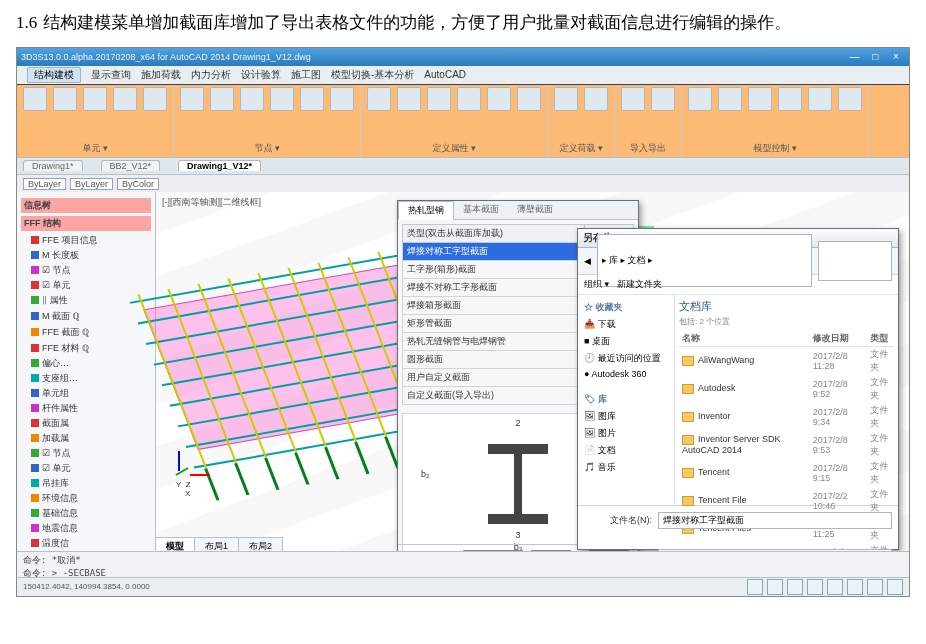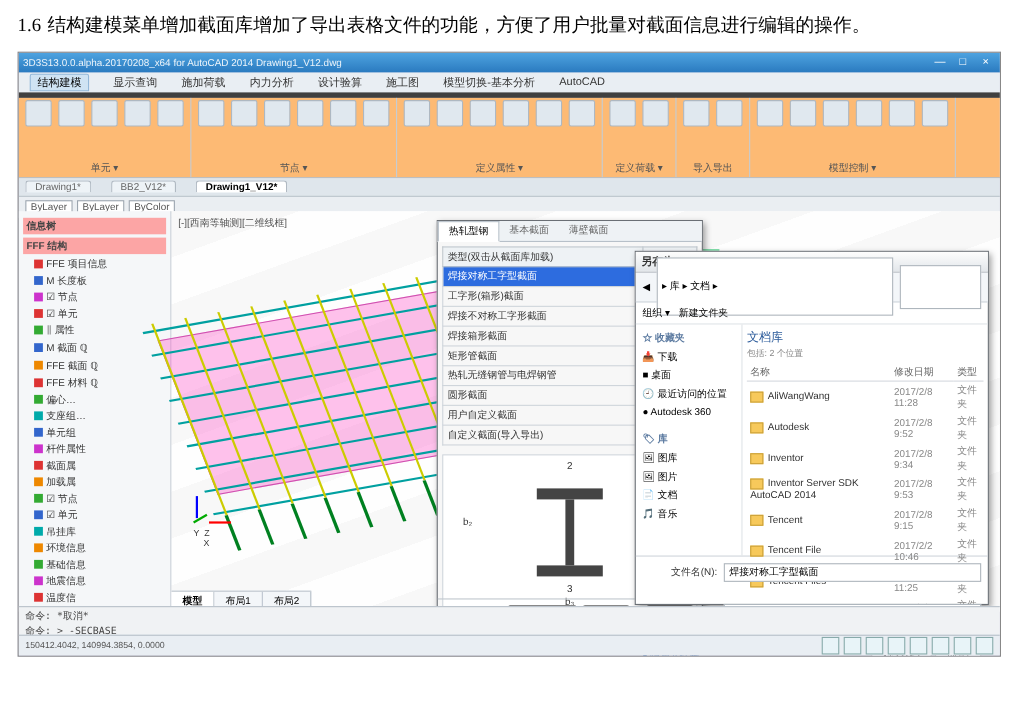--- a/index.html
+++ b/index.html
@@ -5,21 +5,21 @@
  html,body{margin:0;padding:0;font-family:"Microsoft YaHei",Arial,sans-serif;font-size:14px;background:#fff;color:#000}
  .page{width:926px;height:644px;margin:0 auto;position:relative;box-sizing:border-box;padding:8px 16px}
  .doc-heading{font-family:SimSun,serif;font-size:17px;line-height:1.8;margin-bottom:8px}
  .doc-heading .num{margin-right:6px}
  .shot{position:relative;width:892px;height:548px;border:1px solid #888;background:#dde;overflow:hidden;font-size:10px}
  
  .titlebar{height:18px;background:linear-gradient(#4ea3e0,#2a7abf);color:#fff;display:flex;align-items:center;justify-content:space-between;padding:0 4px}
  .titlebar .t{opacity:.9;font-size:9px}
  .win-btns span{display:inline-block;width:18px;text-align:center;color:#fff}
  
- .ribtabs{height:18px;background:#e9eef3;border-bottom:5px solid #404040;display:flex;gap:22px;padding-left:10px;align-items:center;font-size:10px;color:#333}
+ .ribtabs{height:18px;background:#e9eef3;border-bottom:1px solid #404040;display:flex;gap:10px;padding-left:10px;align-items:center;font-size:10px;color:#333}
  .ribtabs span{cursor:pointer}
  .ribtabs .sel{background:#cfe3f3;border:1px solid #93b8d9;padding:0 6px;border-radius:2px 2px 0 0;color:#000}
  
  .ribbon{height:72px;background:#fdba74;border-bottom:1px solid #b7c0c9;display:flex}
  .rgrp{border-right:1px solid #c5ccd3;padding:2px 6px;display:flex;flex-direction:column;justify-content:space-between}
  .ricons{display:flex;gap:6px}
  .ricon{width:22px;height:22px;background:#e0e8ef;border:1px solid #aeb8c2;border-radius:2px}
  .rlbl{text-align:center;font-size:9px;color:#555}
  
  .doctabs{height:16px;background:#dfe6ec;border-bottom:1px solid #b7c0c9;display:flex;gap:18px;padding-left:6px;font-size:9px;align-items:center}
@@ -88,21 +88,21 @@
  .sv-top{height:26px;background:#f3f6f9;border-bottom:1px solid #cfd5db;display:flex;align-items:center;padding:0 6px;gap:6px;font-size:9px}
  .sv-top .path{flex:1;background:#fff;border:1px solid #aeb6bd;padding:19px 4px}
  .sv-body{display:flex;height:210px}
  .sv-nav{width:88px;border-right:1px solid #e0e4e8;padding:4px;font-size:9px}
  .sv-nav div{padding:2px 2px}
  .sv-nav .grp{color:#5b7aa0;font-weight:bold}
  .sv-list{flex:1;padding:4px;font-size:9px}
  .sv-list .hdr{color:#2a5a9a;font-size:11px;padding-bottom:2px}
  .sv-list .sub{color:#888;font-size:8px;padding-bottom:4px}
  .sv-list table{width:100%;border-collapse:collapse;font-size:9px}
- .sv-list th{text-align:left;color:#666;border-bottom:1px solid #e0e4e8;padding:1px 3px;font-weight:normal}
+ .sv-list th{text-align:left;color:#666;border-bottom:1px solid #e0e4e8;padding:1px 3px;font-weight:bold}
  .sv-list td{padding:1px 3px;color:#333}
  .fold{display:inline-block;width:10px;height:8px;background:#f7c95b;border:1px solid #caa038;margin-right:4px;vertical-align:middle}
  .sv-bot{border-top:1px solid #cfd5db;padding:6px;font-size:9px}
  .sv-bot .row{display:flex;align-items:center;margin-bottom:20px}
  .sv-bot .row label{width:68px;text-align:right;padding-right:6px;color:#333}
  .sv-bot .row .inp{flex:1;border:1px solid #aeb6bd;background:#fff;padding:1px 4px}
  .sv-bot .act{display:flex;justify-content:space-between;align-items:center;padding-top:4px}
  .sv-bot .act .lnk{color:#2a5a9a;font-size:9px}
  
  .secbg{position:absolute;left:615px;top:178px;width:22px;height:150px;background:repeating-linear-gradient(#3c7 0 12px,#fff 12px 13px);opacity:.6}

